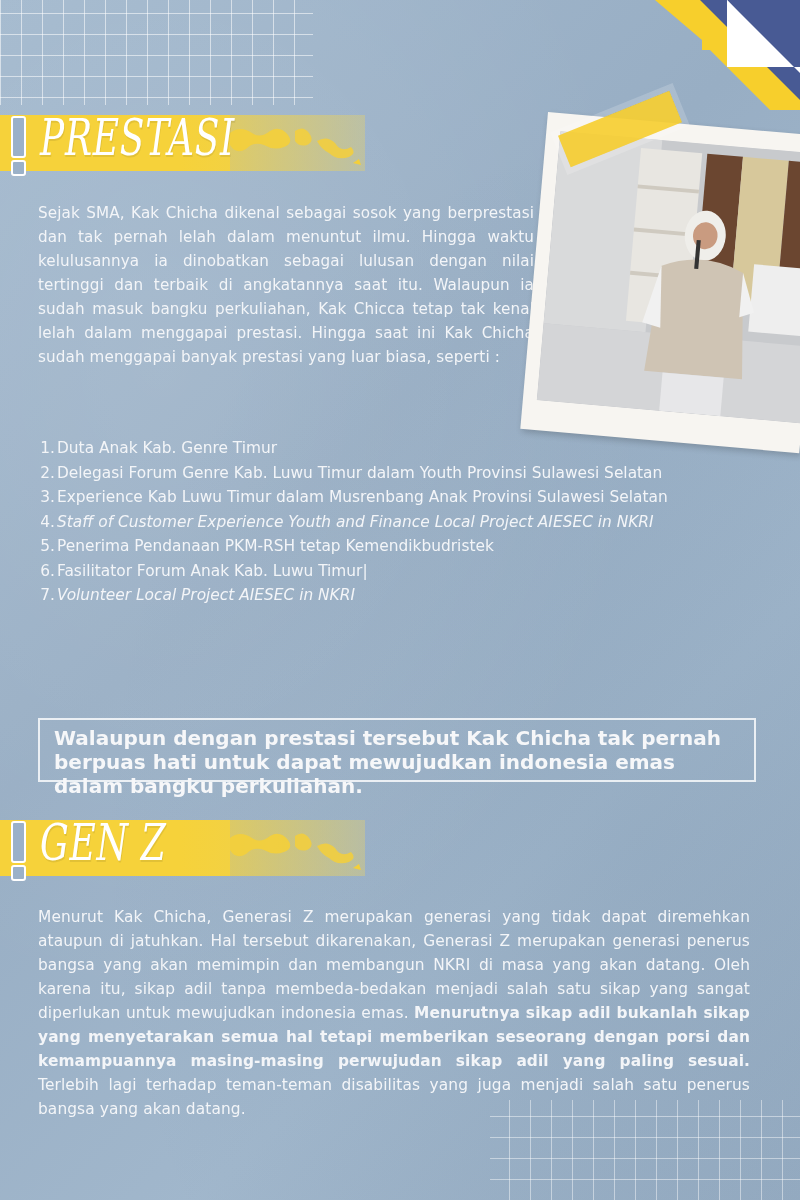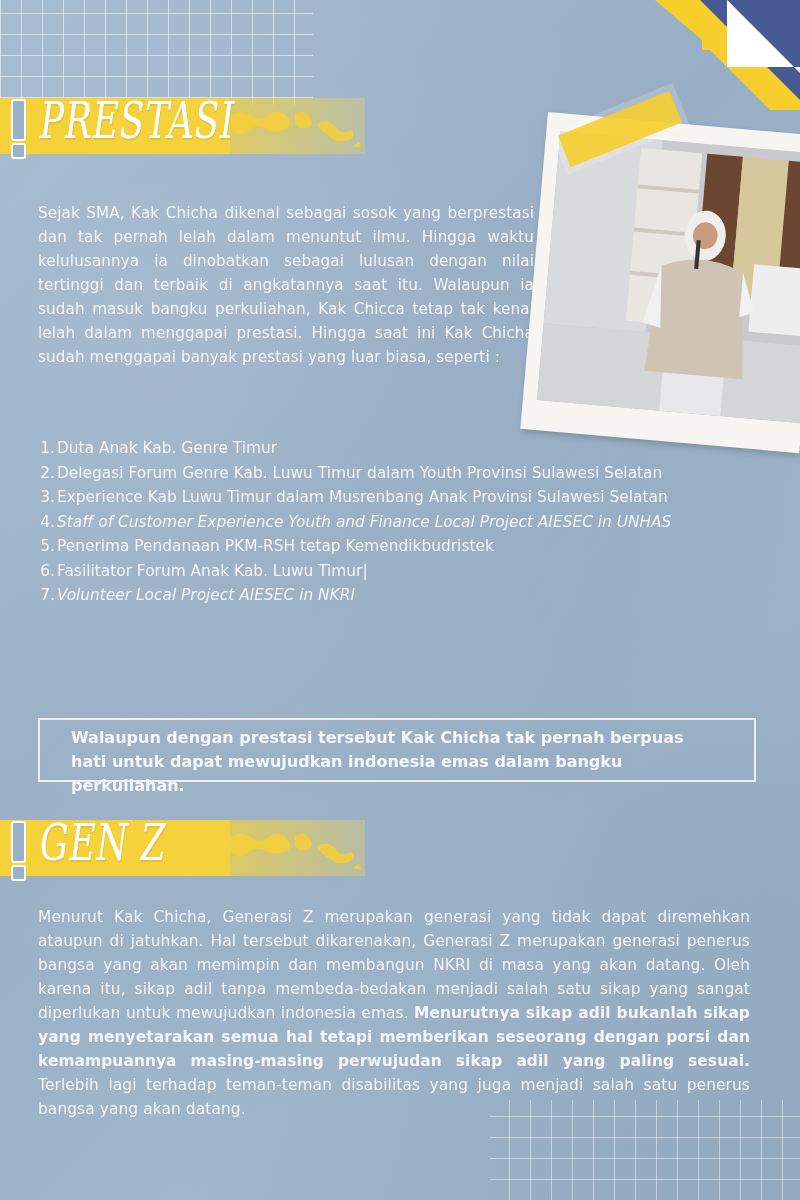--- a/index.html
+++ b/index.html
@@ -65,21 +65,21 @@
     list-style: none; font-size: 15.4px; line-height: 24.5px; color: #f3f5f8;
     font-family: "DejaVu Sans", sans-serif;
   }
   .list li { display: flex; text-align: justify; }
   .list .num { width: 17px; flex: none; text-align: right; padding-right: 2px; }
   .list .txt { flex: 1; text-align: justify; text-align-last: left; }
   .list .it { font-style: italic; }
   .quote-box {
     position: absolute; left: 38px; top: 718px; width: 718px; height: 64px;
     border: 2px solid rgba(255,255,255,0.8); box-sizing: border-box;
-    padding: 6px 31px; font-weight: bold; font-size: 16px; line-height: 24px;
+    padding: 6px 14px; font-weight: bold; font-size: 20px; line-height: 24px;
     color: #f6f7f9;
   }
   .photo-wrap {
     position: absolute; left: 548px; top: 112px; width: 280px; height: 318px;
     transform: rotate(5deg); transform-origin: left top;
   }
   .photo-frame {
     position: absolute; left: 0; top: 0; width: 100%; height: 100%;
     background: #f7f5f1; box-shadow: 2px 3px 6px rgba(0,0,0,0.18);
   }
@@ -99,21 +99,21 @@
 <div class="grid-top"></div>
 <div class="grid-bottom"></div>
 
 <svg class="corner" viewBox="0 0 170 110" preserveAspectRatio="none">
   <polygon points="55,0 170,0 170,110" fill="#485a94"></polygon>
   <polygon points="25,0 70,0 150,80 170,100 170,110 140,110 80,50 72,50 72,40" fill="#f7cf2c"></polygon>
   <polygon points="97,0 97,67 160,67" fill="#ffffff"></polygon>
   <polygon points="160,67 97,67 97,0 170,73 170,67" fill="#ffffff"></polygon>
 </svg>
 
-<div class="banner" style="top:86px;">
+<div class="banner" style="top:103px;">
   <div class="stripe"></div>
   <div class="fade"></div>
   <svg class="splash" viewBox="0 0 140 50">
     <path d="M5,10 q10,-8 22,0 q8,6 18,-2 q10,-6 18,4 q6,8 -4,12 q-10,4 -20,-2 q-10,-4 -18,4 q-10,6 -16,-4 z" fill="#f4cf3a" opacity="0.9"></path>
     <path d="M70,8 q8,-6 14,2 q6,8 -2,12 q-8,2 -12,-4 z" fill="#f4cf3a" opacity="0.85"></path>
     <path d="M92,18 q10,-6 18,2 q6,10 16,4 q6,6 -2,10 q-12,4 -20,-4 q-8,-4 -12,-12 z" fill="#f4cf3a" opacity="0.85"></path>
     <path d="M128,40 l6,-4 l2,6 z" fill="#f4cf3a"></path>
   </svg>
   <svg class="excl" viewBox="0 0 16 62">
     <rect x="1" y="2" width="13" height="40" rx="2" fill="#9bb1c8" stroke="#ffffff" stroke-width="2"></rect>
@@ -159,21 +159,21 @@
   <li>
       <span class="num">2.</span>
       <span class="txt">Delegasi Forum Genre Kab. Luwu Timur dalam Youth Provinsi Sulawesi Selatan</span>
     </li>
   <li>
       <span class="num">3.</span>
       <span class="txt">Experience Kab Luwu Timur dalam Musrenbang Anak Provinsi Sulawesi Selatan</span>
     </li>
   <li>
       <span class="num">4.</span>
-      <span class="txt it">Staff of Customer Experience Youth and Finance Local Project AIESEC in UNHAS</span>
+      <span class="txt it">Staff of Customer Experience Youth and Finance Local Project AIESEC in NKRI</span>
     </li>
   <li>
       <span class="num">5.</span>
       <span class="txt">Penerima Pendanaan PKM-RSH tetap Kemendikbudristek</span>
     </li>
   <li>
       <span class="num">6.</span>
       <span class="txt">Fasilitator Forum Anak Kab. Luwu Timur|</span>
     </li>
   <li>

